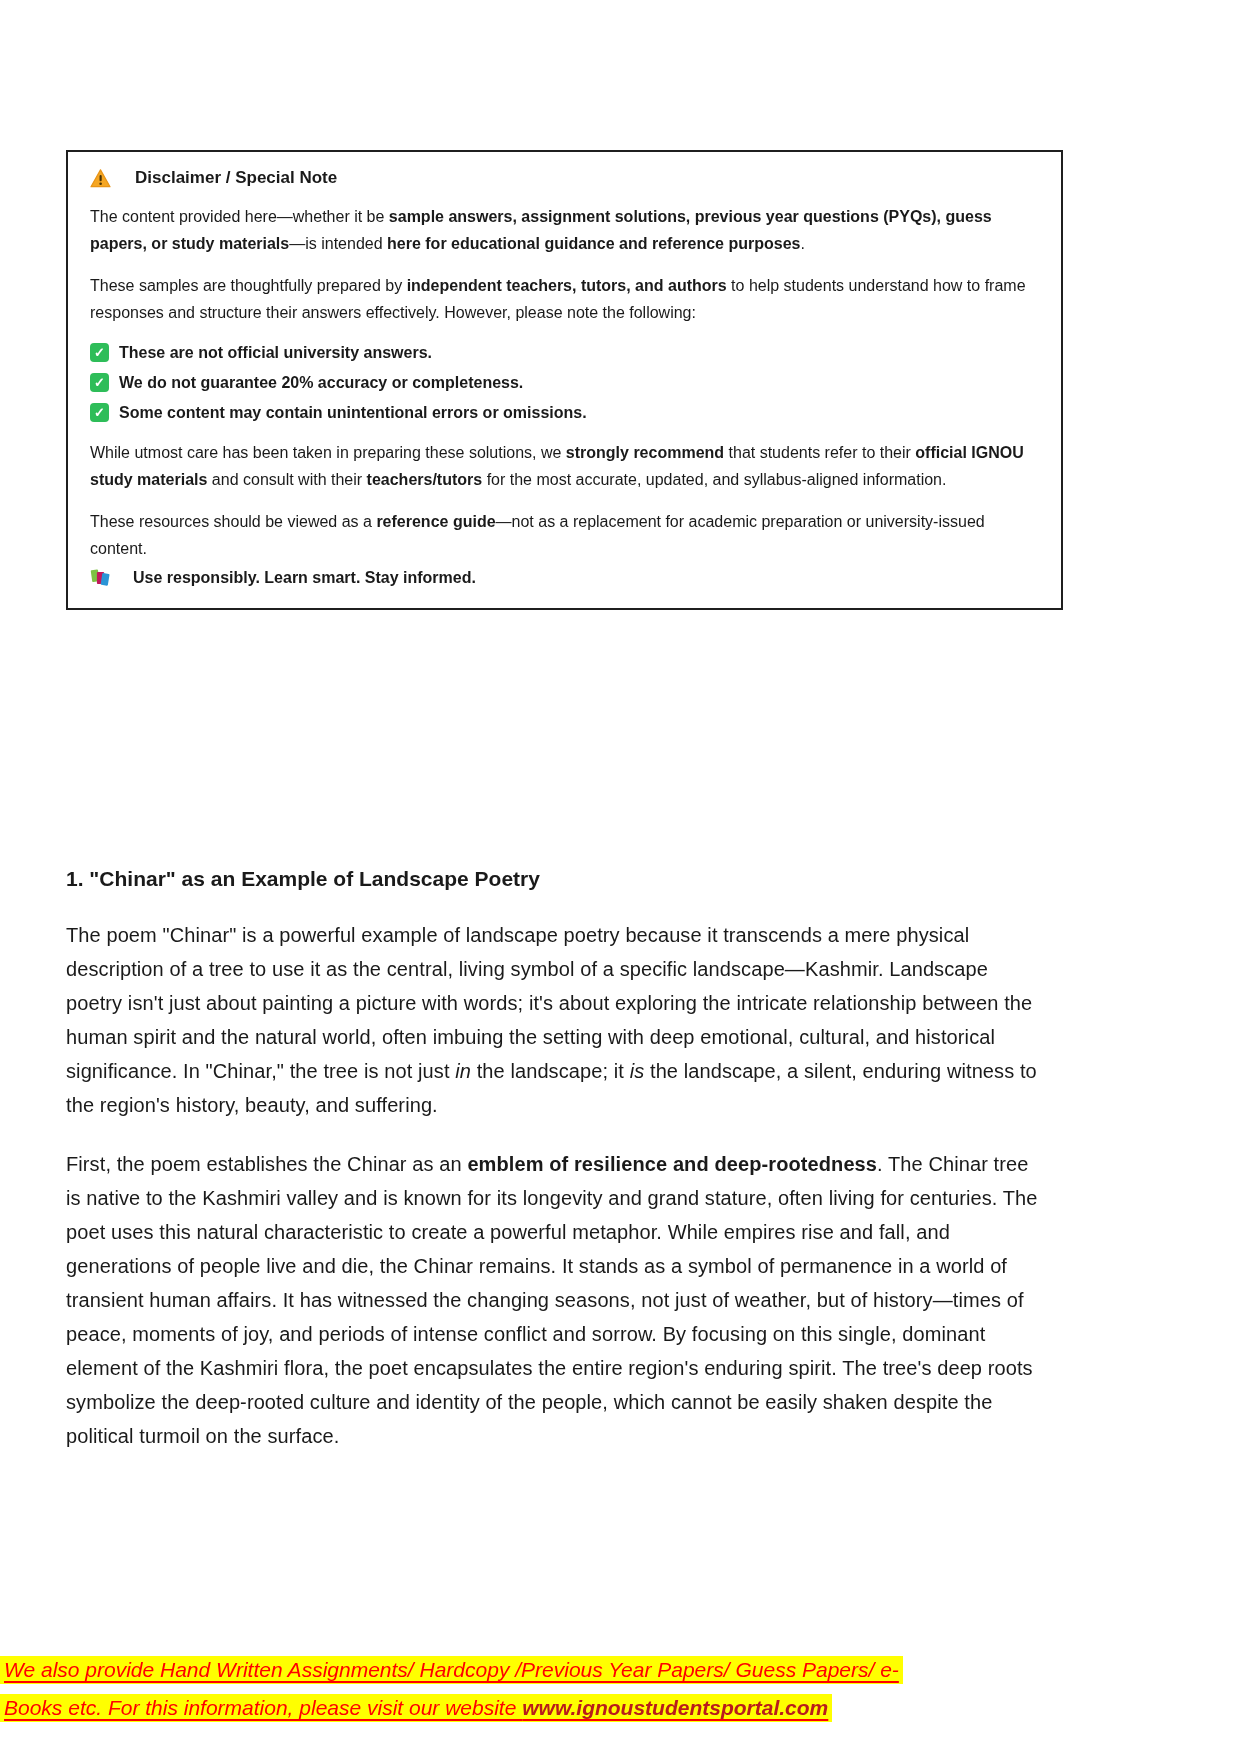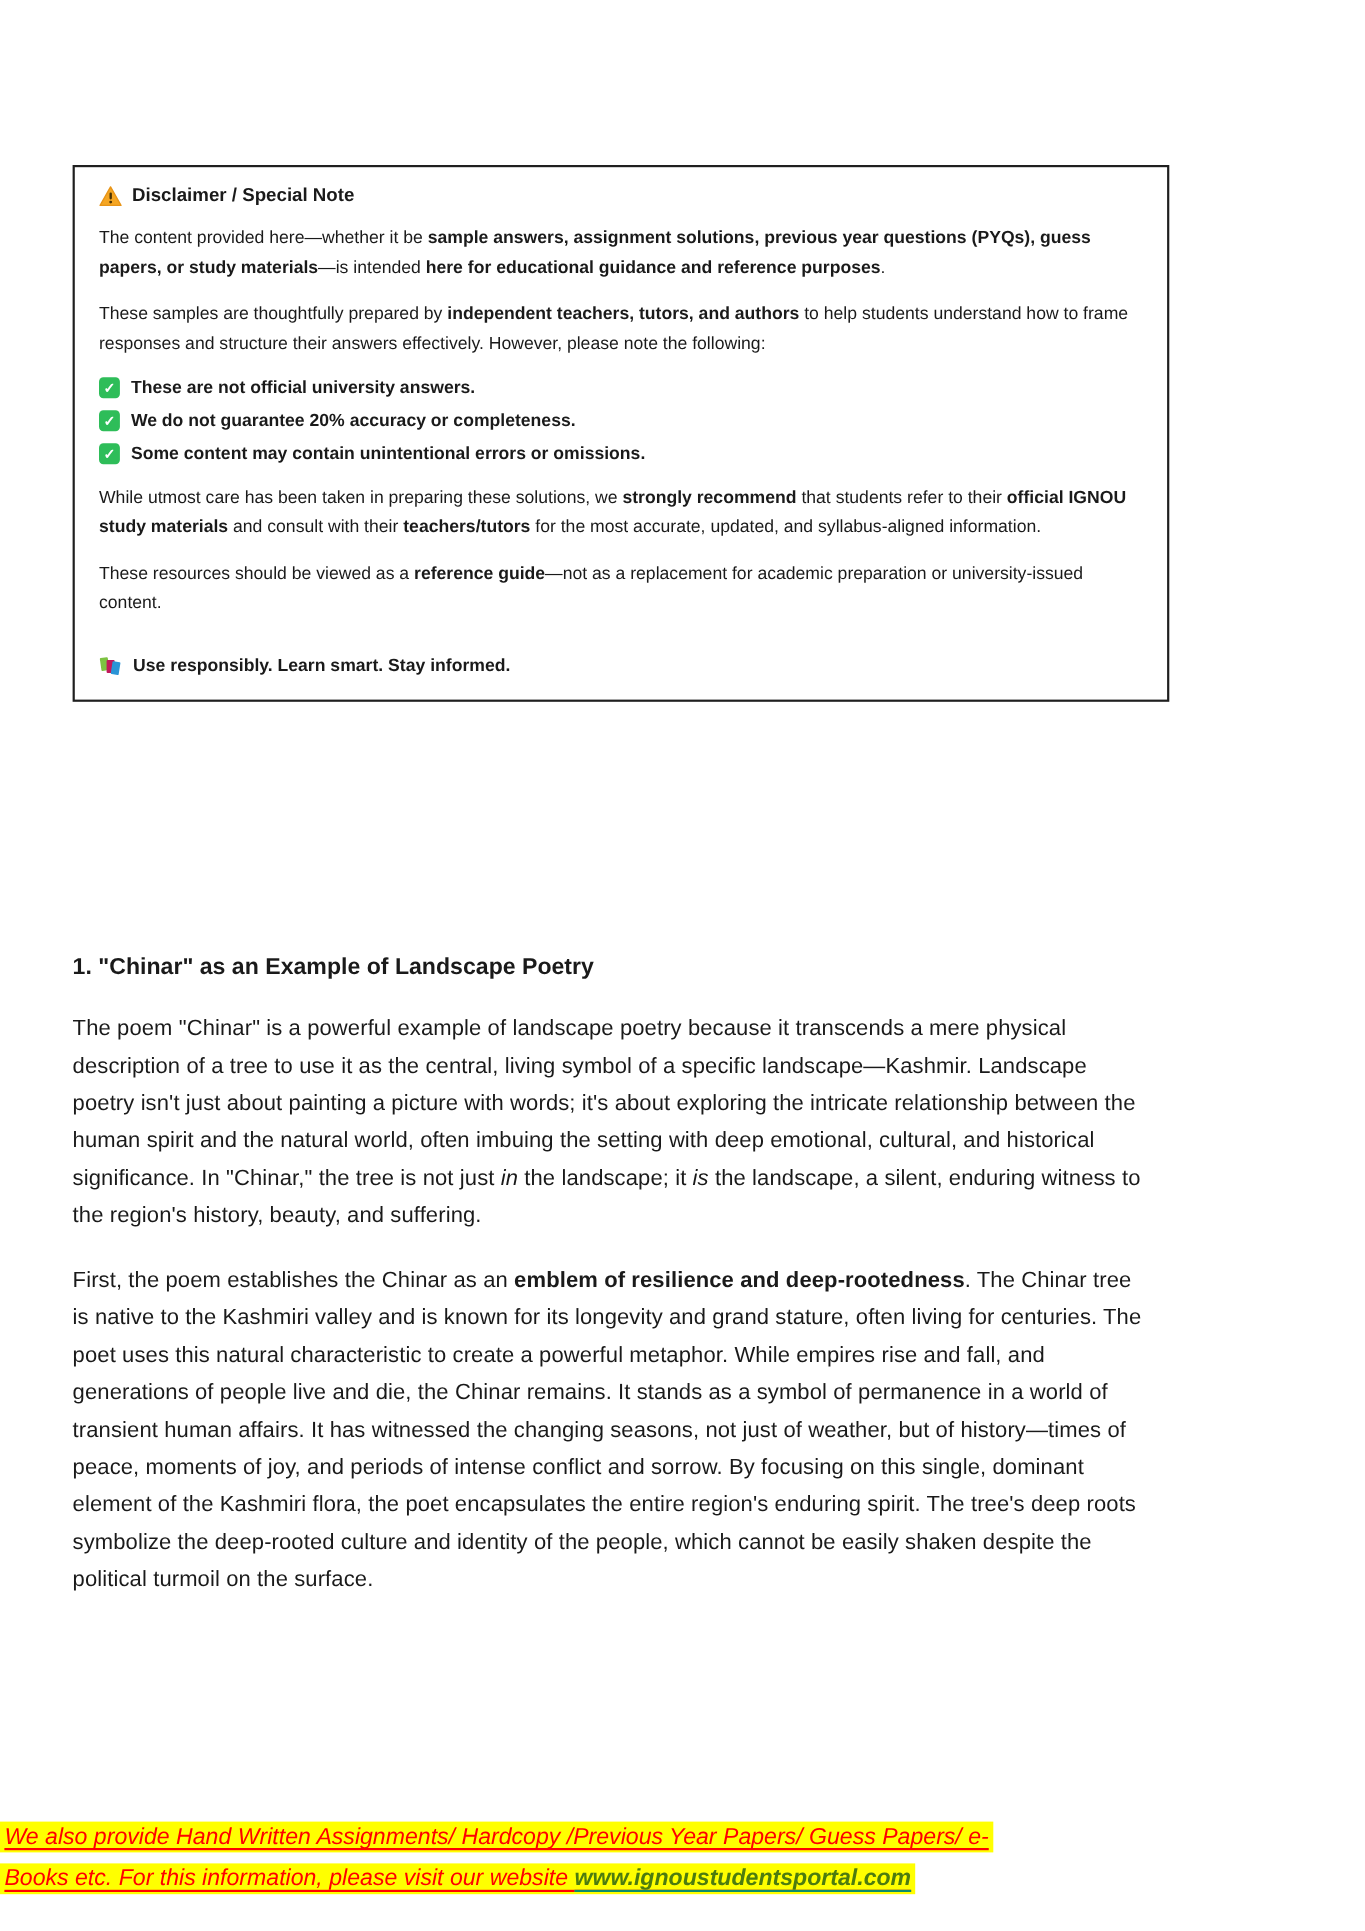--- a/index.html
+++ b/index.html
@@ -9,48 +9,48 @@
     position:relative; width:1241px; height:1755px; background:#ffffff;
     overflow:hidden;
   }
 
   
   .disclaimer-box {
     position:absolute; left:66px; top:150px; width:997px;
     border:2px solid #1f1f1f; background:#ffffff;
     padding:16px 22px 20px 22px;
   }
-  .box-title { display:flex; align-items:center; gap:9px; font-size:17px; font-weight:700; }
+  .box-title { display:flex; align-items:center; gap:24px; font-size:17px; font-weight:700; }
   .box-title svg { display:block; }
   .disclaimer-box p { font-size:16px; line-height:27px; margin-top:15px; }
   .checklist { list-style:none; margin-top:15px; }
   .checklist li { display:flex; align-items:center; gap:10px; margin-top:7px; font-weight:700; font-size:16px; line-height:23px; }
   .check {
     width:19px; height:19px; border-radius:4px; background:#2ebd59;
     color:#ffffff; display:inline-flex; align-items:center; justify-content:center;
     font-size:13px; font-weight:700; flex:0 0 auto;
   }
-  .closing { display:flex; align-items:center; gap:9px; margin-top:34px; font-size:16px; font-weight:700; }
+  .closing { display:flex; align-items:center; gap:21px; margin-top:6px; font-size:16px; font-weight:700; }
 
   
   .main { position:absolute; left:66px; top:865px; width:982px; }
   .section-heading { font-size:21px; font-weight:700; line-height:28px; }
   .main p { font-size:20px; line-height:34px; margin-top:25px; letter-spacing:0.1px; }
 
   
   .footer { position:absolute; left:0; right:0; top:1652px; text-align:left; }
   .footer .line { line-height:36px; }
   .footer .hl {
     background:#ffff00; color:#ff0000; font-style:italic; font-size:21px;
     text-decoration:underline; text-underline-offset:4px; text-decoration-thickness:1.5px;
     padding:2px 4px 3px 4px;
   }
   .footer .lnk {
-    color:#4d7c0f; font-weight:700; cursor:pointer;
-    text-decoration:underline; text-decoration-color:#0b8a6d;
+    color:#b91c1c; font-weight:700; cursor:pointer;
+    text-decoration-color:#0b8a6d;
   }
 </style>
 </head>
 <body>
 
 <div class="page">
 
   <div class="disclaimer-box">
     <div class="box-title">
       <svg width="21" height="19" viewBox="0 0 24 22">

